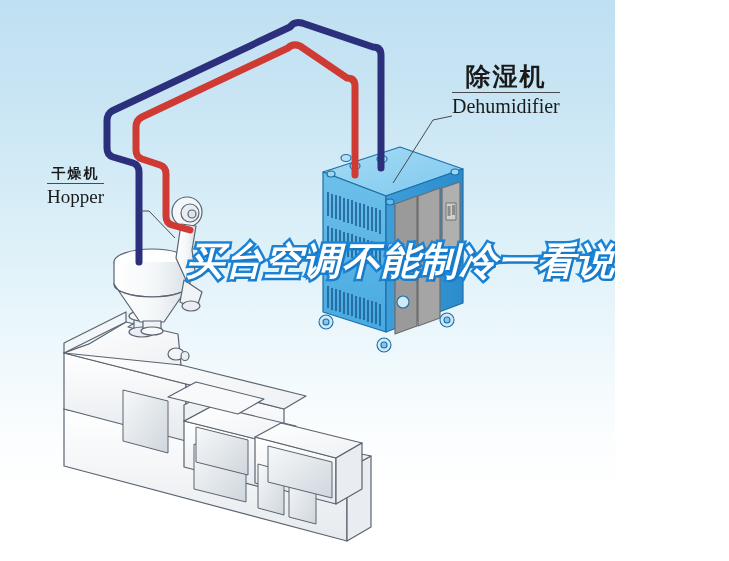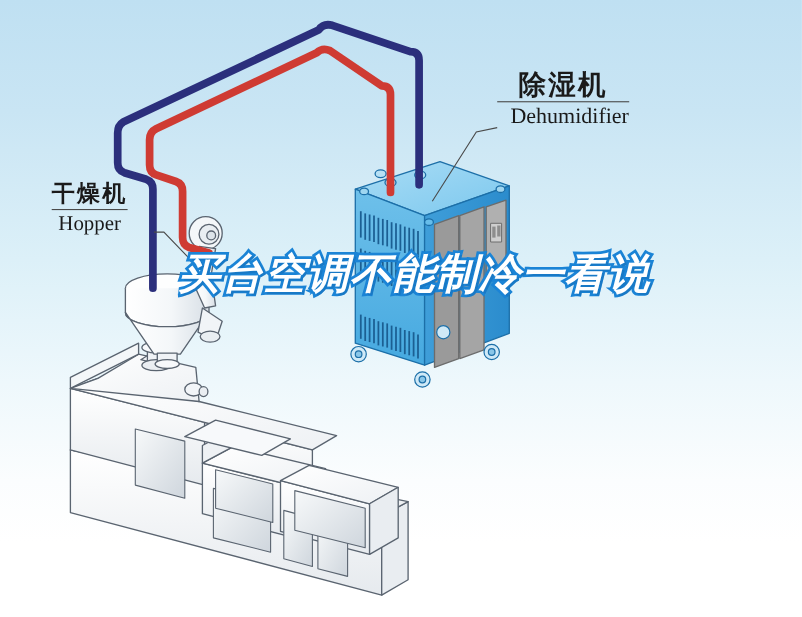--- a/index.html
+++ b/index.html
@@ -2,56 +2,56 @@
 <html><head>
 <meta charset="utf-8">
 <style>
   html,body{margin:0;padding:0;}
   body{
     width:729px;height:561px;overflow:hidden;
     font-family:"Liberation Sans","DejaVu Sans",sans-serif;
     background:#ffffff;
   }
   #stage{
-    position:relative;width:729px;height:561px;overflow:hidden;
+    position:relative;width:615px;height:561px;overflow:hidden;
     background:linear-gradient(to bottom,#bfe0f2 0%,#c9e5f4 18%,#dcf0f8 42%,#eef8fc 62%,#fbfdfe 78%,#ffffff 88%,#ffffff 100%);
   }
   #scene{position:absolute;inset:0;}
   .lbl{position:absolute;color:#1a1a1a;}
   .lbl .cn{
     font-family:"DejaVu Sans","Liberation Sans",sans-serif;
     font-weight:700;letter-spacing:2px;line-height:1;
     text-align:center;white-space:nowrap;
   }
   .lbl .en{
     font-family:"Liberation Serif","DejaVu Serif",serif;
     line-height:1;text-align:center;white-space:nowrap;
   }
   .lbl .rule{height:1px;background:#4a4a4a;margin:3px 0 3px 0;}
 
   #lbl-dehum{left:452px;top:64px;}
   #lbl-dehum .cn{font-size:25px;}
-  #lbl-dehum .en{font-size:20px;margin-left:12px;}
+  #lbl-dehum .en{font-size:20px;}
 
   #lbl-hopper{left:47px;top:166px;}
-  #lbl-hopper .cn{font-size:21px;}
+  #lbl-hopper .cn{font-size:14px;}
   #lbl-hopper .en{font-size:19px;}
 
   #caption{position:absolute;left:398px;top:455px;text-align:center;color:#1a1a1a;}
   #caption .cn{
     font-family:"DejaVu Sans","Liberation Sans",sans-serif;
     font-weight:700;font-size:25px;letter-spacing:1px;line-height:1.1;white-space:nowrap;
   }
   #caption .en{
     font-family:"Liberation Serif","DejaVu Serif",serif;
     font-size:19px;letter-spacing:1px;line-height:1.5;white-space:nowrap;
   }
 
   #overlay{
-    position:absolute;left:0;right:0;top:227px;text-align:center;
+    position:absolute;left:0;right:0;top:239px;text-align:right;
     pointer-events:none;
     padding-left:24px;
   }
   #overlay .ln{
     font-family:"DejaVu Sans","Liberation Sans",sans-serif;
     font-weight:700;font-style:italic;font-size:38px;line-height:1.18;
     letter-spacing:1px;color:#ffffff;
     -webkit-text-stroke:5px #1b84d6;
     paint-order:stroke fill;
     text-shadow:

